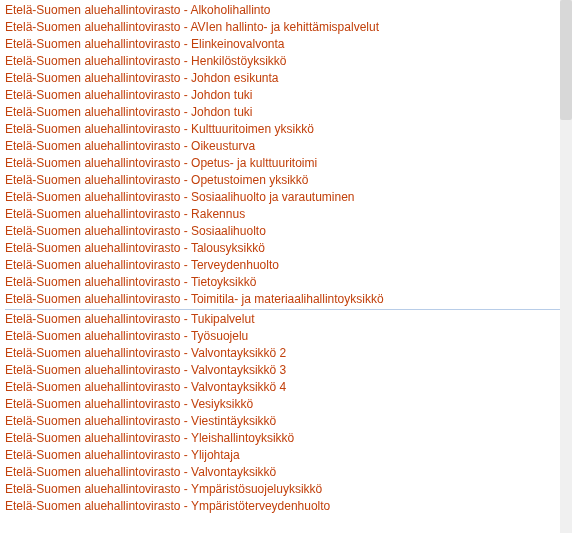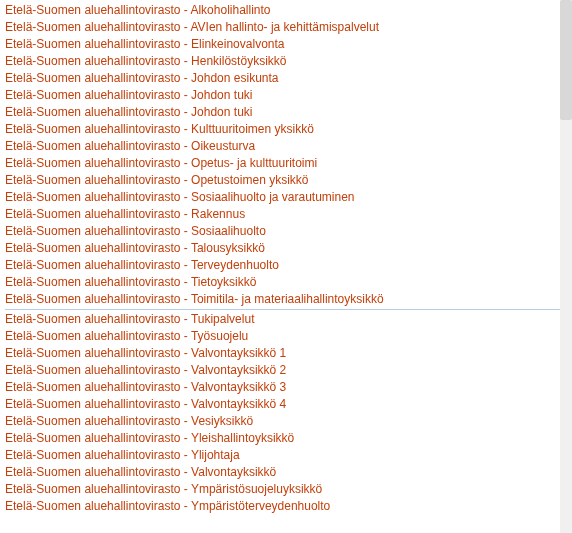--- a/index.html
+++ b/index.html
@@ -64,25 +64,25 @@
     <div class="item">Etelä-Suomen aluehallintovirasto - Sosiaalihuolto ja varautuminen</div>
     <div class="item">Etelä-Suomen aluehallintovirasto - Rakennus</div>
     <div class="item">Etelä-Suomen aluehallintovirasto - Sosiaalihuolto</div>
     <div class="item">Etelä-Suomen aluehallintovirasto - Talousyksikkö</div>
     <div class="item">Etelä-Suomen aluehallintovirasto - Terveydenhuolto</div>
     <div class="item">Etelä-Suomen aluehallintovirasto - Tietoyksikkö</div>
     <div class="item">Etelä-Suomen aluehallintovirasto - Toimitila- ja materiaalihallintoyksikkö</div>
     <hr class="divider">
     <div class="item">Etelä-Suomen aluehallintovirasto - Tukipalvelut</div>
     <div class="item">Etelä-Suomen aluehallintovirasto - Työsuojelu</div>
-    <div class="item">Etelä-Suomen aluehallintovirasto - Valvontayksikkö 1</div>
     <div class="item">Etelä-Suomen aluehallintovirasto - Valvontayksikkö 2</div>
     <div class="item">Etelä-Suomen aluehallintovirasto - Valvontayksikkö 3</div>
     <div class="item">Etelä-Suomen aluehallintovirasto - Valvontayksikkö 4</div>
     <div class="item">Etelä-Suomen aluehallintovirasto - Vesiyksikkö</div>
+    <div class="item">Etelä-Suomen aluehallintovirasto - Viestintäyksikkö</div>
     <div class="item">Etelä-Suomen aluehallintovirasto - Yleishallintoyksikkö</div>
     <div class="item">Etelä-Suomen aluehallintovirasto - Ylijohtaja</div>
     <div class="item">Etelä-Suomen aluehallintovirasto - Valvontayksikkö</div>
     <div class="item">Etelä-Suomen aluehallintovirasto - Ympäristösuojeluyksikkö</div>
     <div class="item">Etelä-Suomen aluehallintovirasto - Ympäristöterveydenhuolto</div>
   </div>
 
 <div class="scrollbar">
   <div class="thumb"></div>
 </div>

